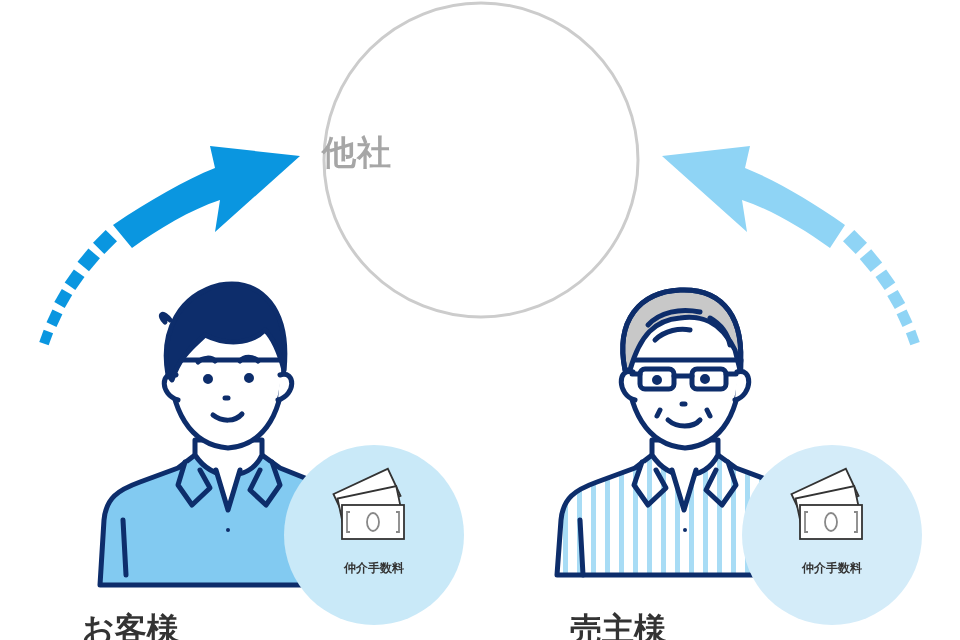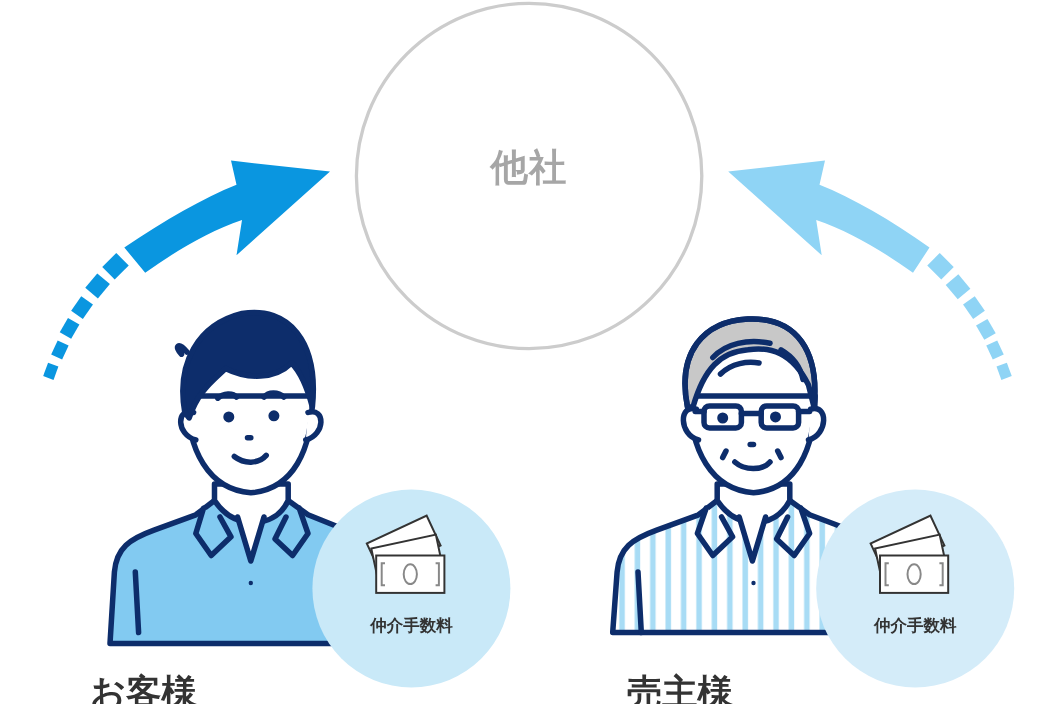--- a/index.html
+++ b/index.html
@@ -1,22 +1,22 @@
 <!DOCTYPE html>
 <html><head>
 <meta charset="utf-8">
 <style>
   html, body { margin:0; padding:0; background:#ffffff; }
   body { width:960px; height:640px; position:relative; overflow:hidden;
          font-family:"DejaVu Sans","Liberation Sans",sans-serif; }
   .stage { position:absolute; left:0; top:0; width:960px; height:640px; }
   svg.art { position:absolute; left:0; top:0; }
-  .center-label { position:absolute; left:322px; top:130px; width:318px; text-align:center;
+  .center-label { position:absolute; left:322px; top:130px; width:318px; text-align:left;
                   font-size:34px; font-weight:bold; color:#a6a6a6; letter-spacing:1px; }
-  .fee-label { position:absolute; width:150px; text-align:center; font-size:15px;
+  .fee-label { position:absolute; width:150px; text-align:center; font-size:12px;
                font-weight:bold; color:#333333; }
   .person-label { position:absolute; font-size:32px; font-weight:bold; color:#333333; }
 </style>
 </head>
 <body>
 
 <div class="stage">
 
 <svg class="art" width="960" height="640" viewBox="0 0 960 640">
 

